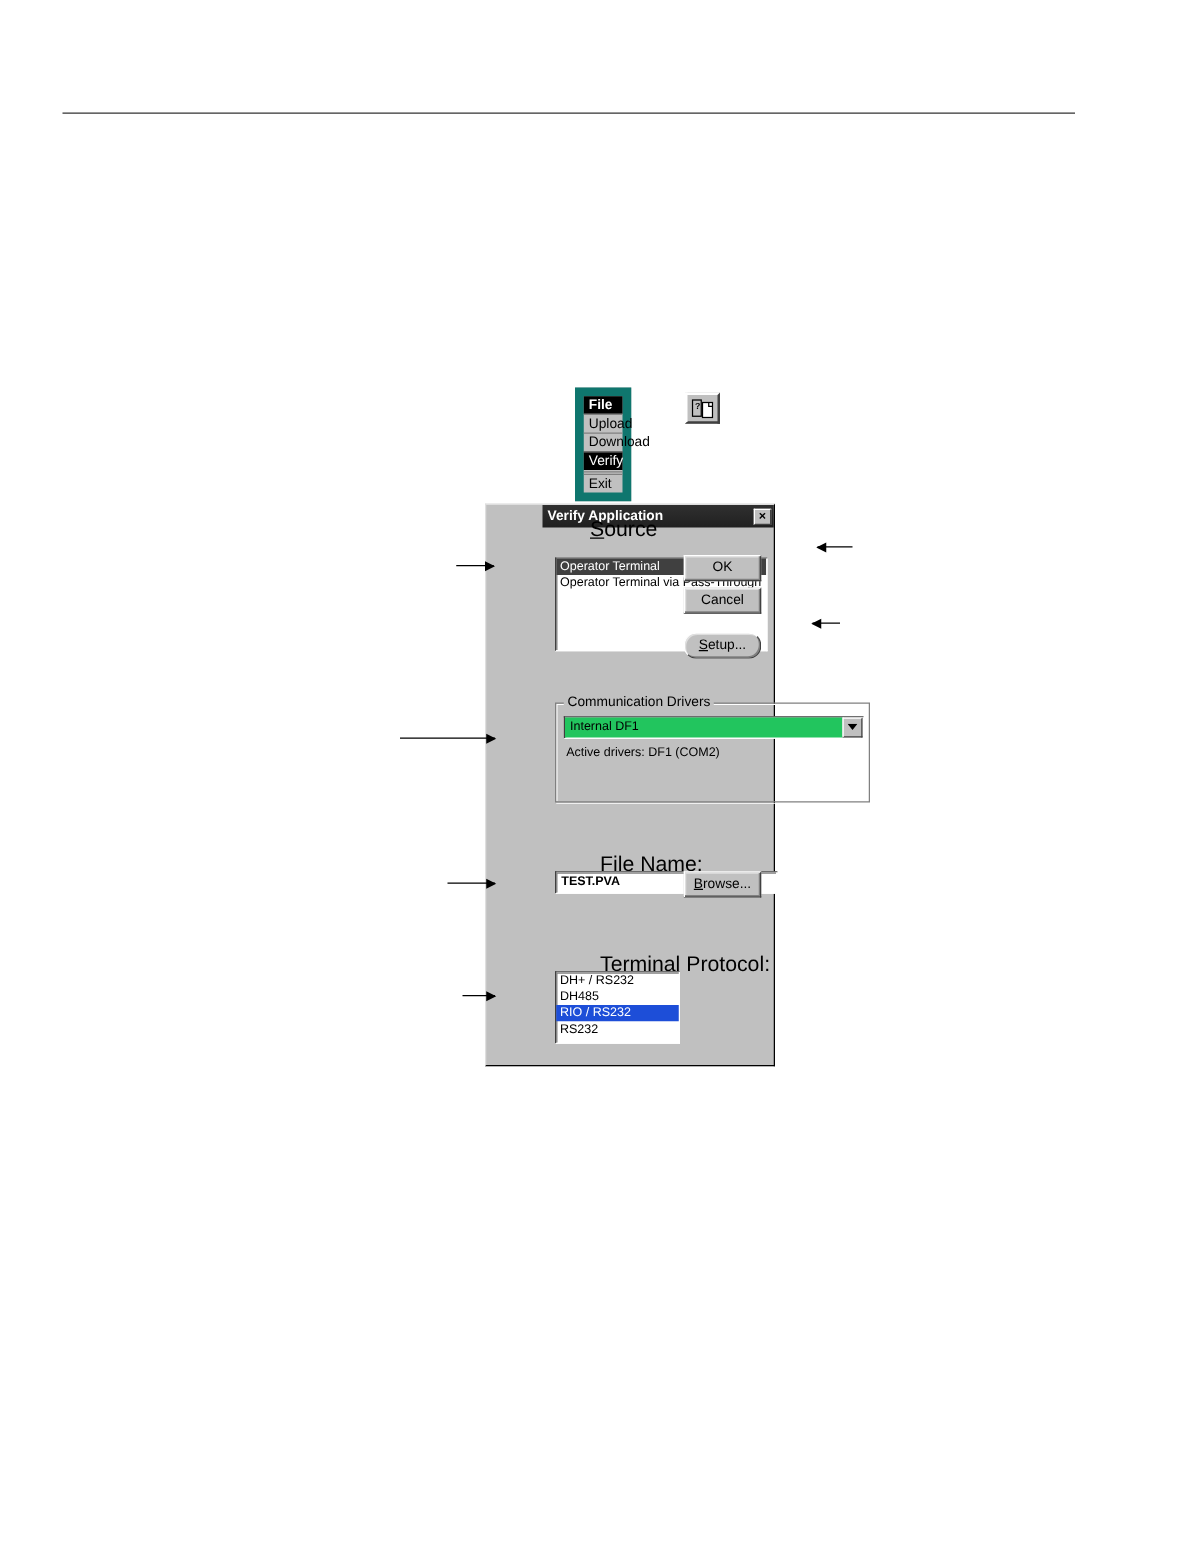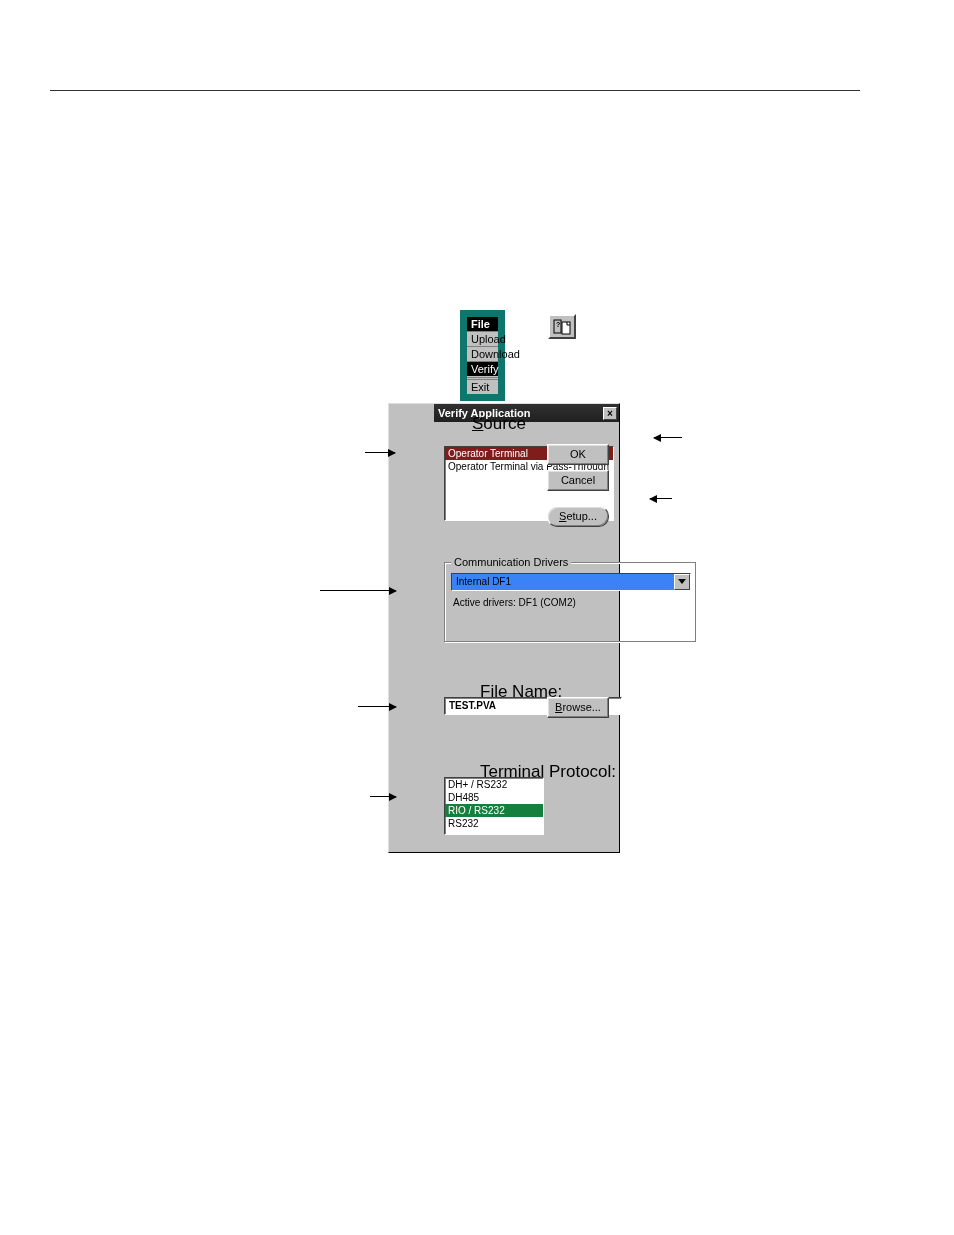--- a/index.html
+++ b/index.html
@@ -156,21 +156,21 @@
     width: 170px;
     height: 75px;
     font-size: 10px;
     overflow: hidden;
   }
   .source-list .opt {
     padding: 1px 3px;
     white-space: nowrap;
   }
   .source-list .opt.selected {
-    background: #7f1d1d;
+    background: #404040;
     color: #fff;
   }
 
   .btn-ok     { position: absolute; right: 10px; top: 22px;  width: 62px; margin-left: 48px; }
   .btn-cancel { position: absolute; right: 10px; top: 48px;  width: 62px; }
   .btn-setup  { position: absolute; right: 10px; top: 84px;  width: 62px; border-radius: 10px; }
   .btn-browse { position: absolute; right: 10px; top: 275px; width: 62px; }
 
   
   .group {
@@ -198,21 +198,21 @@
   .combo {
     position: absolute;
     left: 6px;
     top: 10px;
     width: 240px;
     height: 18px;
     display: flex;
   }
   .combo .combo-text {
     flex: 1;
-    background: #3b82f6;
+    background: #22c55e;
     padding: 2px 4px;
     font-size: 10px;
   }
   .combo .combo-btn {
     width: 16px;
     background: #c0c0c0;
     border-top: 1px solid #fff;
     border-left: 1px solid #fff;
     border-right: 1px solid #404040;
     border-bottom: 1px solid #404040;
@@ -247,21 +247,21 @@
     top: 355px;
     width: 100px;
     height: 58px;
     font-size: 10px;
   }
   .protocol-list .opt {
     padding: 0 3px;
     line-height: 13px;
   }
   .protocol-list .opt.selected {
-    background: #15803d;
+    background: #1d4ed8;
     color: #fff;
   }
 
   
   .arrow-right {
     position: absolute;
     height: 0;
     border-top: 1px solid #000;
   }
   .arrow-right::after {

